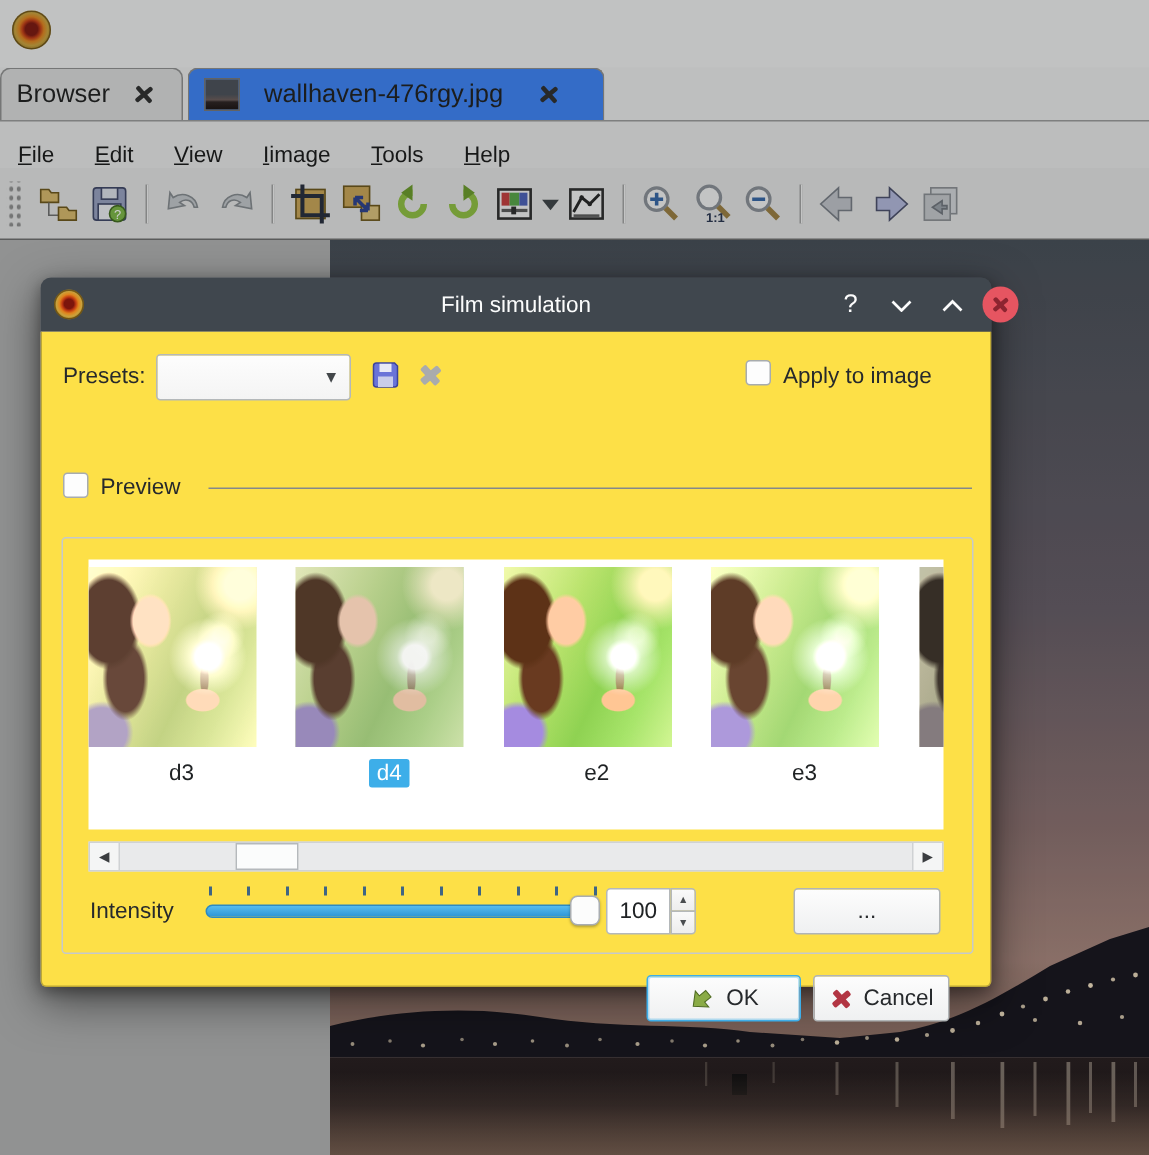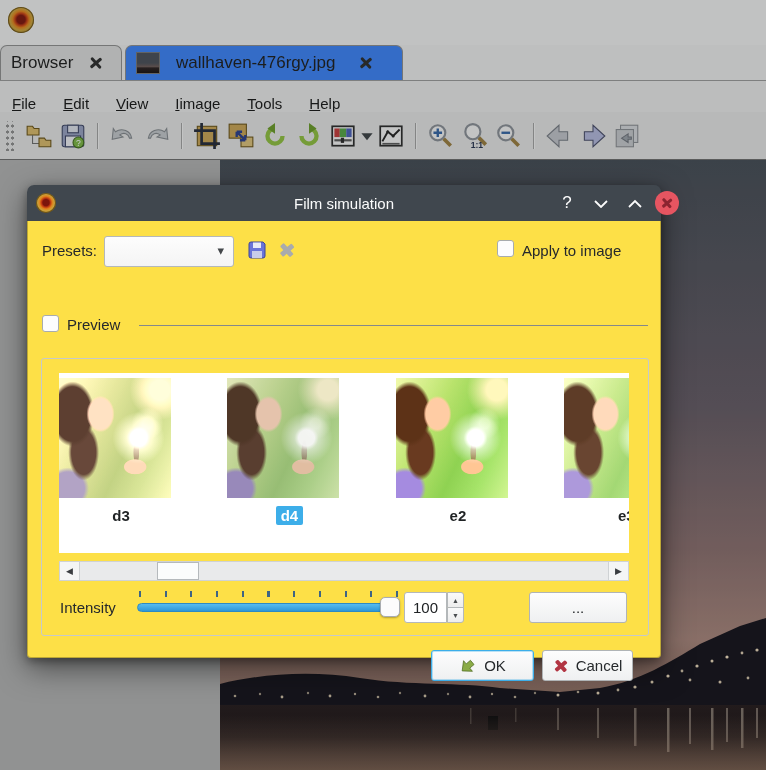--- a/index.html
+++ b/index.html
@@ -80,21 +80,21 @@
   .apply-check{position:absolute;left:455px;top:5px;}
   .apply-label{position:absolute;left:480px;top:7px;}
 
   .preview-row{position:absolute;left:14px;top:92px;width:606px;height:24px;}
   .preview-check{position:absolute;left:0;top:2px;}
   .preview-label{position:absolute;left:25px;top:3px;}
   .preview-line{position:absolute;left:97px;right:0;top:12px;height:1px;background:#84888b;}
 
   .groupbox{position:absolute;left:13px;top:137px;width:608px;height:278px;border:1px solid #c5c9cc;border-radius:3px;}
   .filmstrip{position:absolute;left:17px;top:14px;width:570px;height:180px;background:#ffffff;overflow:hidden;white-space:nowrap;}
-  .film{display:inline-block;width:124px;margin-right:40px;vertical-align:top;font-weight:bold;}
+  .film{display:inline-block;width:124px;margin-right:10px;vertical-align:top;}
   .thumb-art{width:112px;height:120px;margin-top:5px;
     background:
       radial-gradient(circle at 71% 50%, rgba(255,255,255,.95) 0 8px, rgba(255,255,255,.55) 12px, rgba(255,255,255,0) 26px),
       radial-gradient(circle at 79% 38%, rgba(255,255,240,.55) 0 5px, rgba(255,255,240,0) 16px),
       radial-gradient(ellipse 15px 10px at 68% 74%, #eac3a4 0 70%, rgba(234,195,164,0) 78%),
       radial-gradient(ellipse 4px 16px at 69% 62%, rgba(120,90,60,.8) 0 60%, rgba(120,90,60,0) 80%),
       radial-gradient(ellipse 20px 26px at 37% 30%, #eec9b0 0 58%, rgba(238,201,176,0) 70%),
       radial-gradient(ellipse 30px 44px at 12% 30%, #533827 0 62%, rgba(83,56,39,0) 74%),
       radial-gradient(ellipse 22px 40px at 22% 62%, #5d4030 0 55%, rgba(93,64,48,0) 70%),
       radial-gradient(ellipse 30px 30px at 8% 92%, #9d8dc2 0 55%, rgba(157,141,194,0) 70%),

